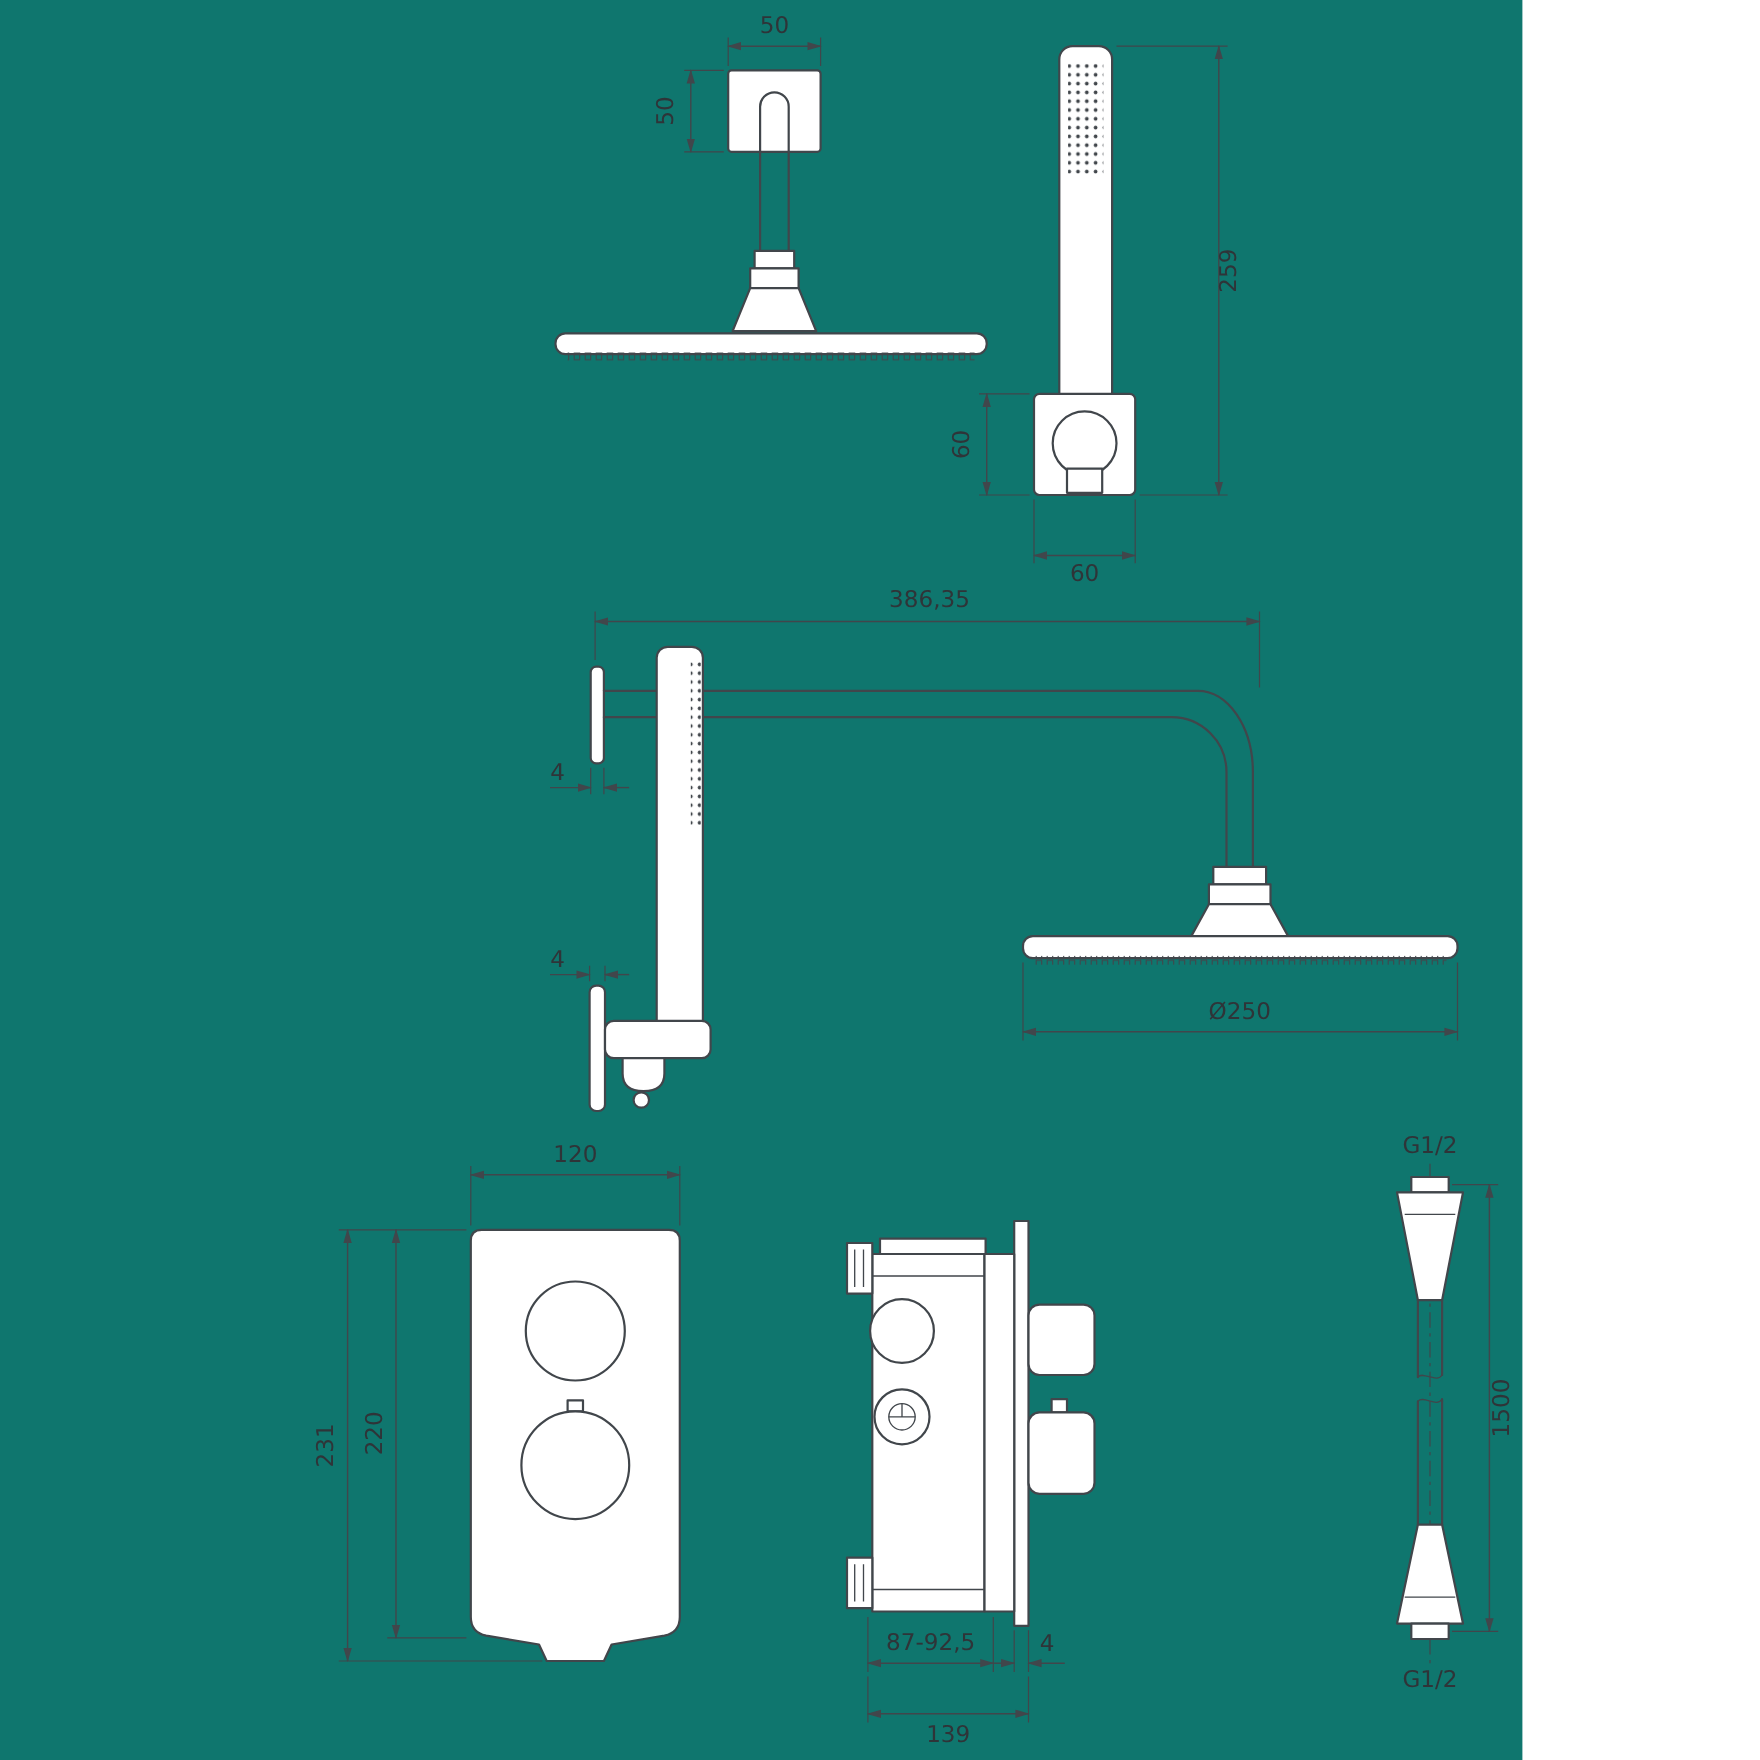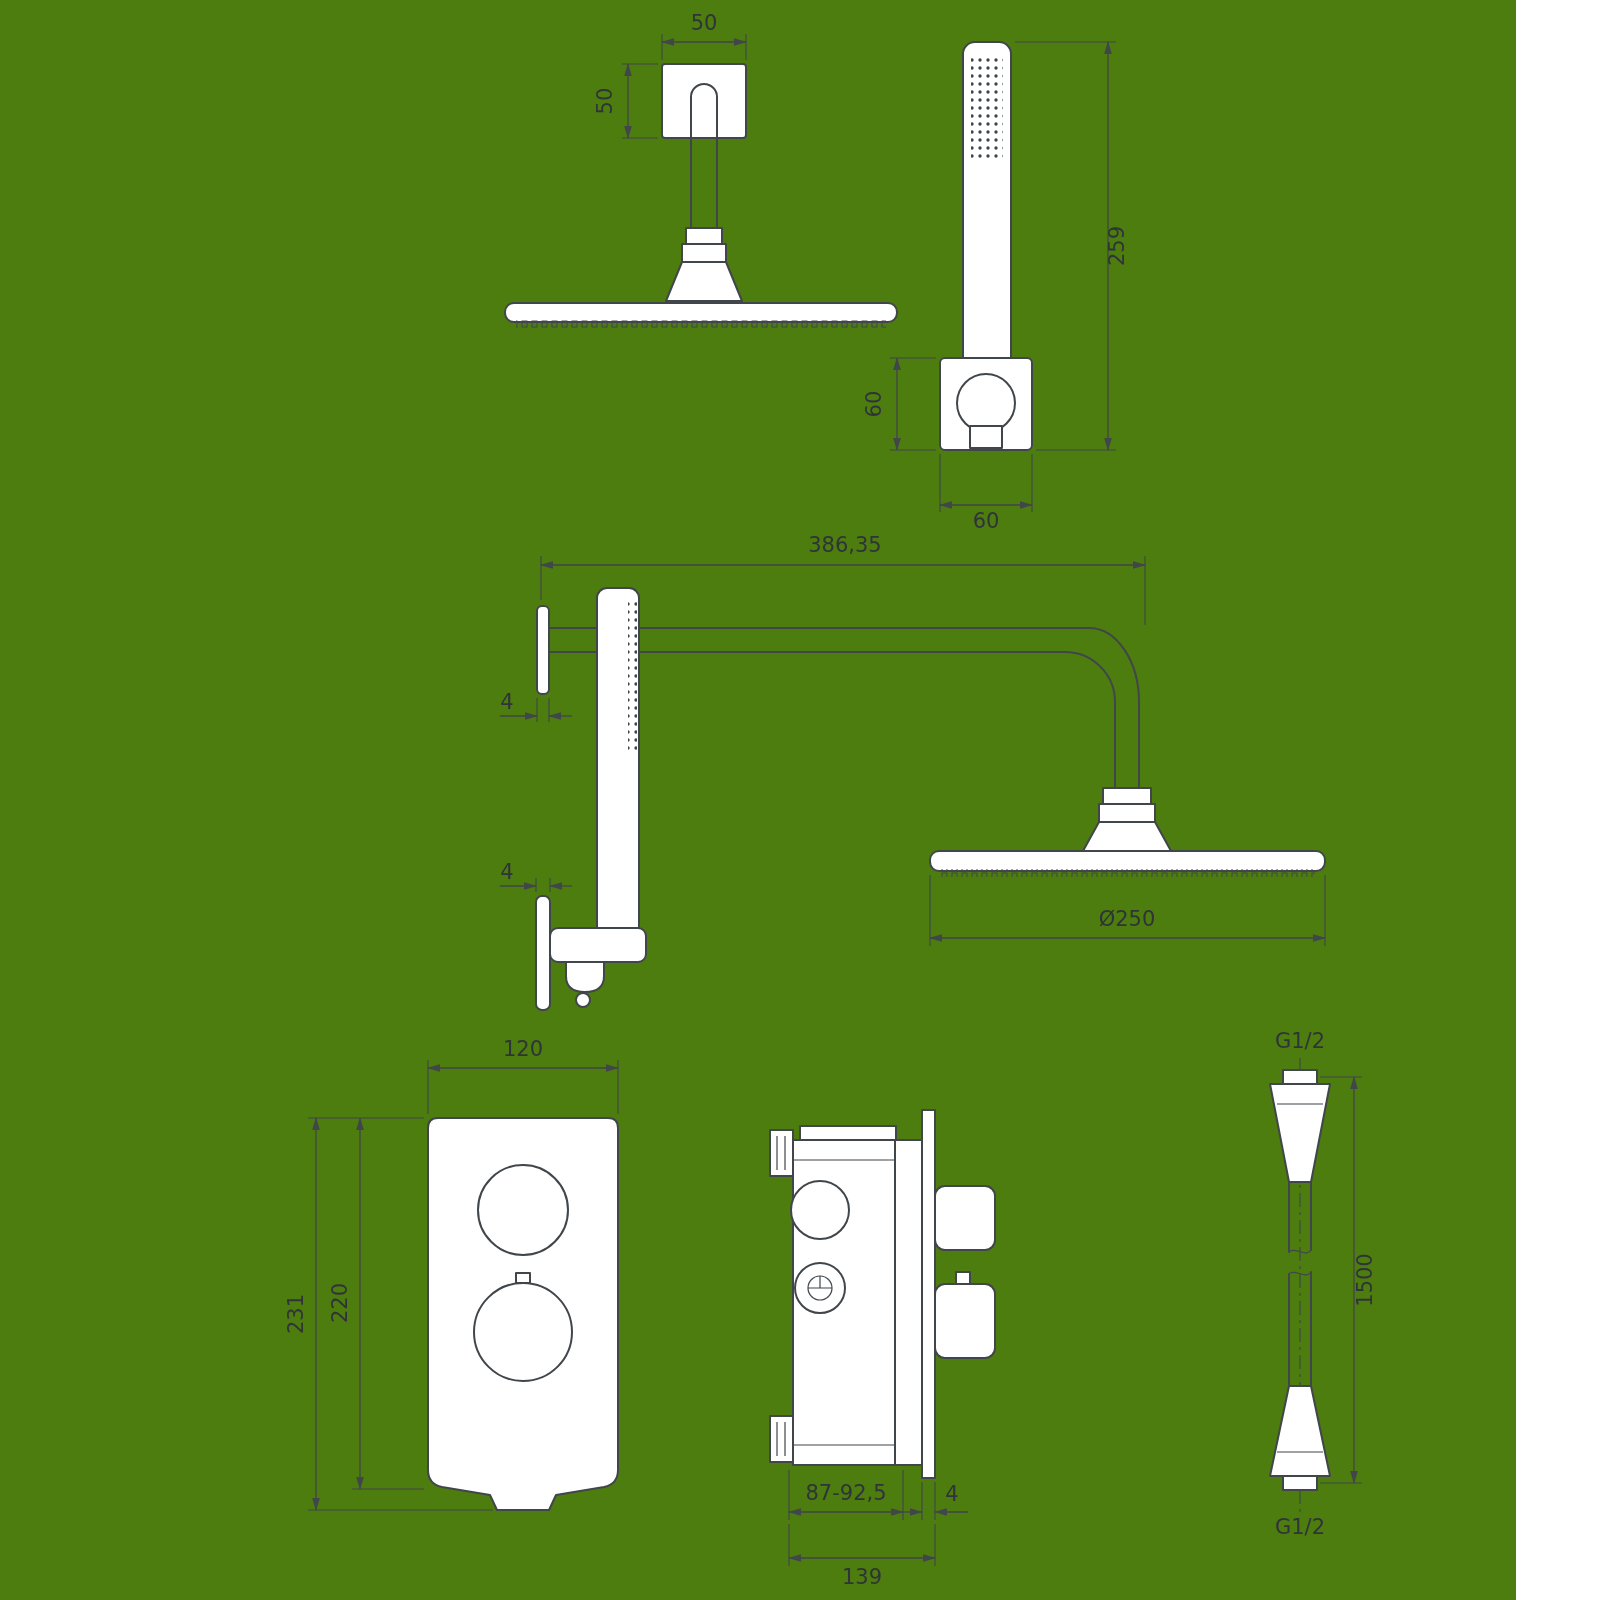--- a/index.html
+++ b/index.html
@@ -1,16 +1,16 @@
 <!DOCTYPE html>
 <html><head>
 <meta charset="utf-8">
 <style>
   html,body{margin:0;padding:0;background:#ffffff;}
-  .canvas{position:relative;width:1516px;height:1600px;background:#4d7c0f;font-family:"DejaVu Sans",sans-serif;}
+  .canvas{position:relative;width:1384px;height:1600px;background:#0f766e;font-family:"DejaVu Sans",sans-serif;}
   svg{display:block;}
   .outline{fill:#ffffff;stroke:#41464b;stroke-width:2;stroke-linejoin:round;stroke-linecap:round;}
   .line{fill:none;stroke:#41464b;stroke-width:2;stroke-linejoin:round;stroke-linecap:round;}
   .thin{fill:none;stroke:#41464b;stroke-width:1.2;}
   .dim{fill:none;stroke:#41464b;stroke-width:1.3;}
   .ext{fill:none;stroke:#41464b;stroke-width:1.1;}
   .center{fill:none;stroke:#41464b;stroke-width:1.1;stroke-dasharray:14 5 3 5;}
   text{font:21px "DejaVu Sans",sans-serif;fill:#2f3438;}
   .mid{text-anchor:middle;}
 </style>

